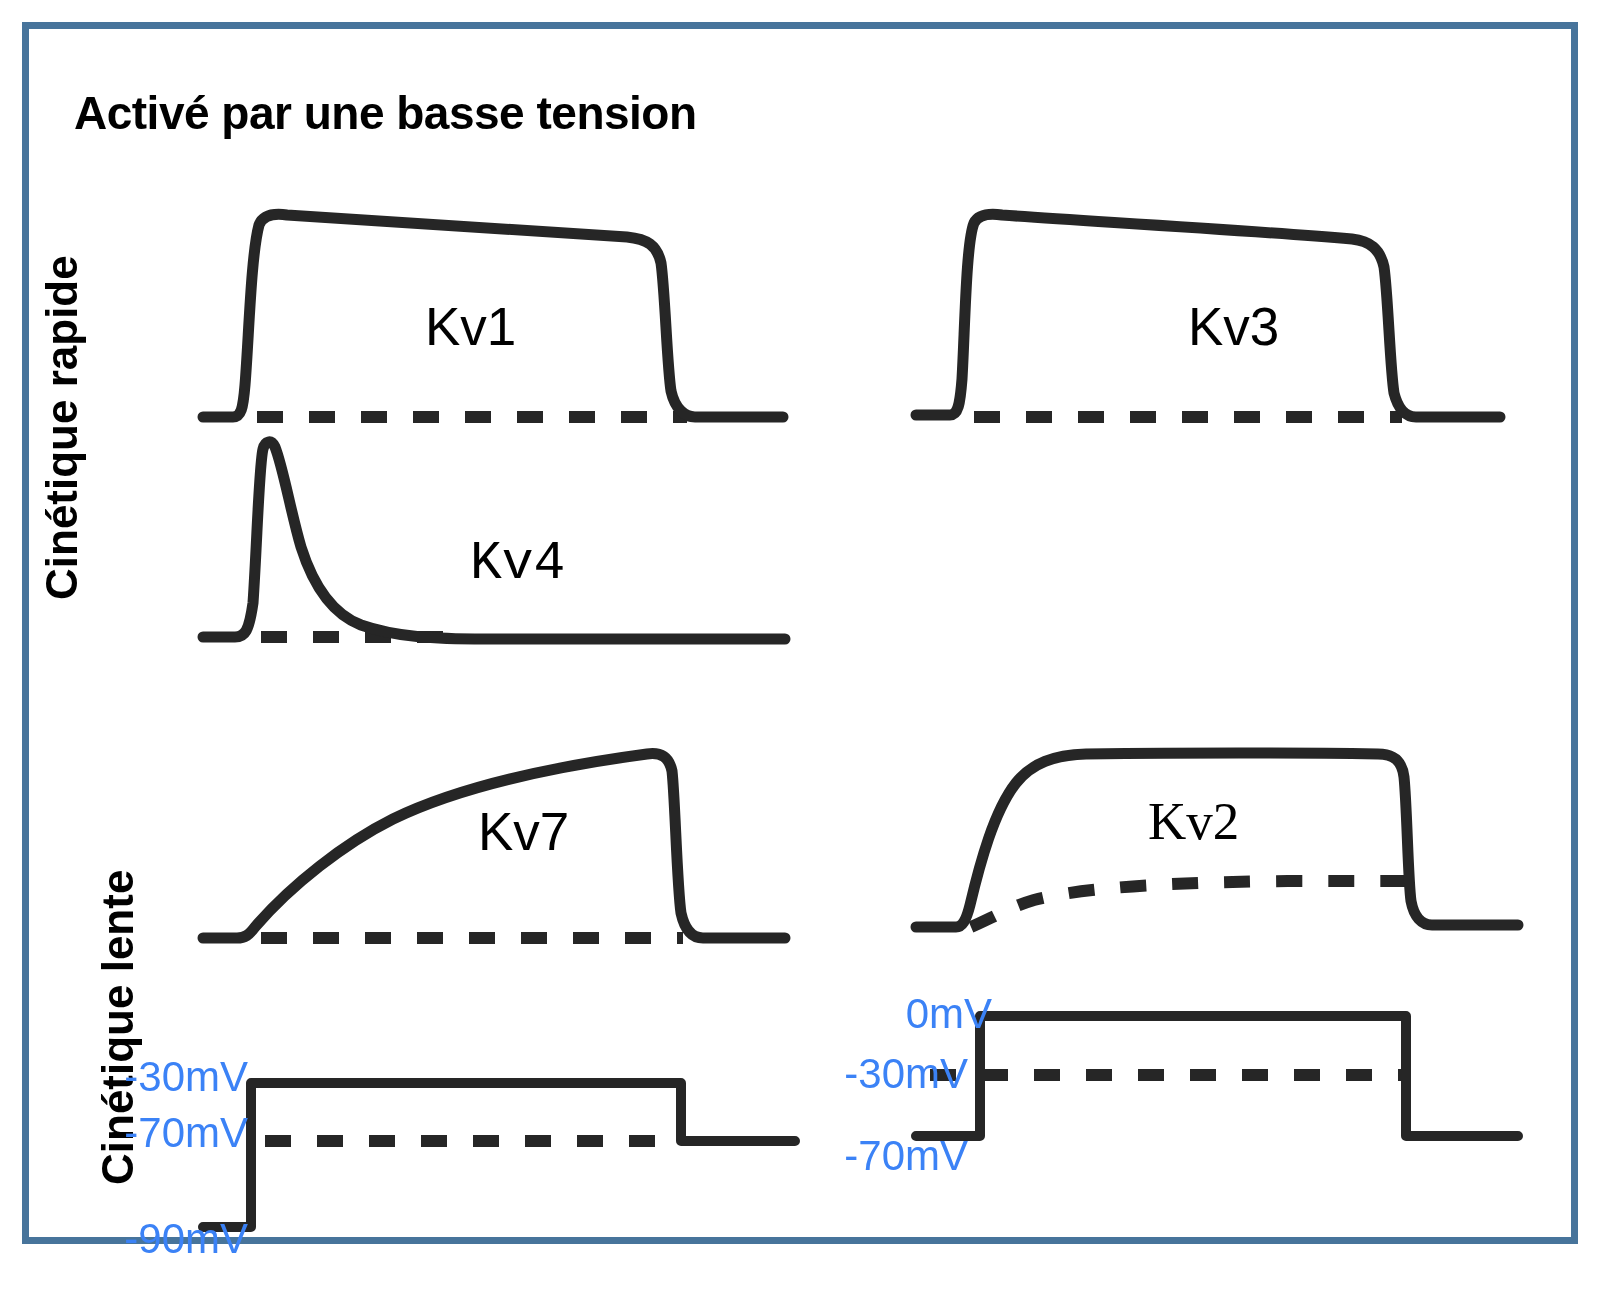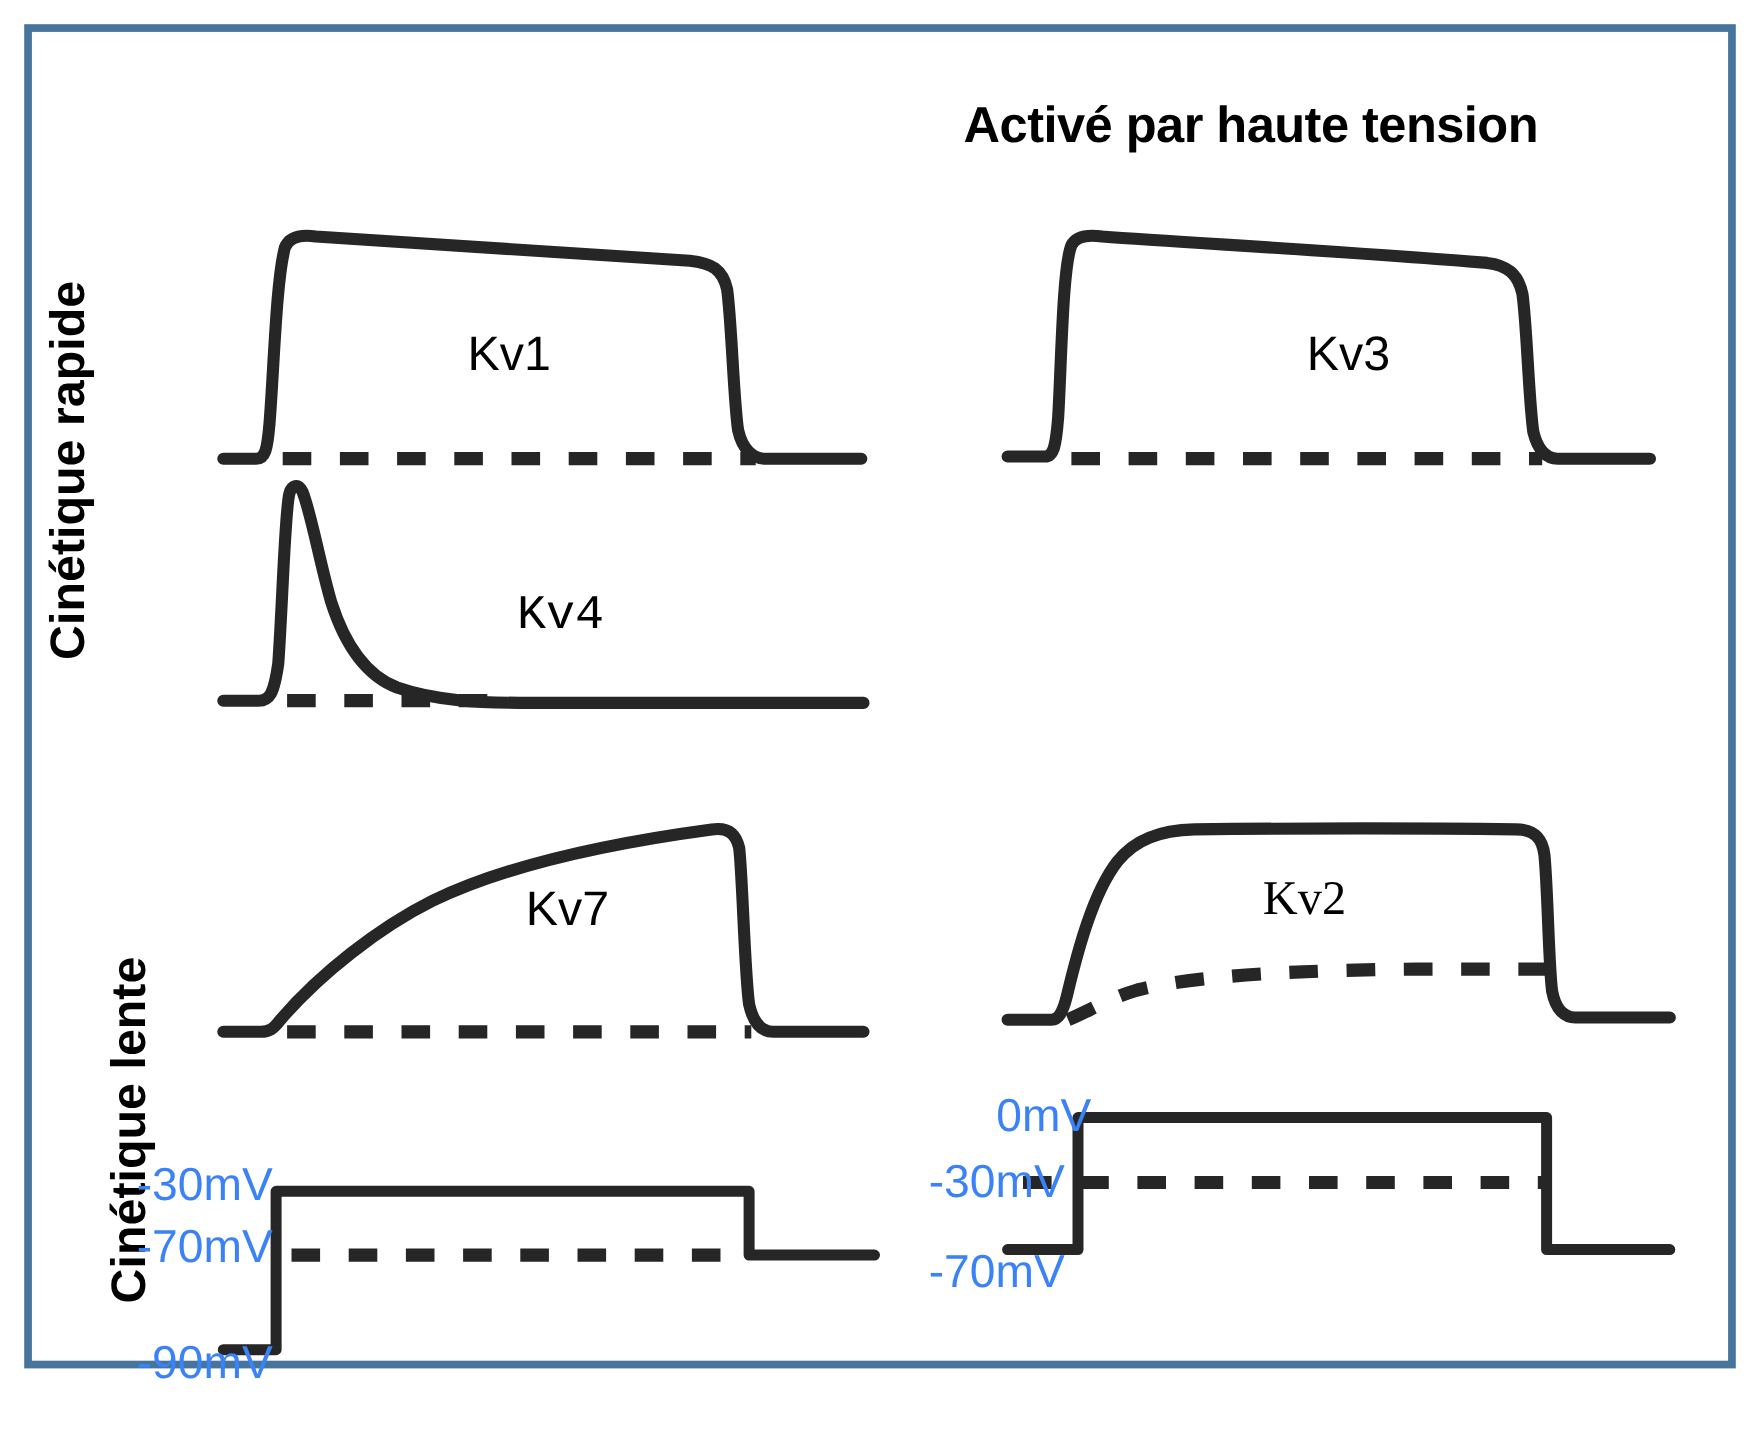--- a/index.html
+++ b/index.html
@@ -95,21 +95,21 @@
     stroke-width: 12;
     stroke-linecap: butt;
     stroke-dasharray: 26 26;
   }
 
   
   .kv-label {
     position: absolute;
     font-family: "Liberation Sans", sans-serif;
     font-weight: normal;
-    font-size: 44px;
+    font-size: 53px;
     color: #000000;
     white-space: nowrap;
     line-height: 1;
   }
   #kv1-label { left: 425px;  top: 300px; }
   #kv3-label { left: 1188px; top: 300px; }
   #kv4-label { left: 470px;  top: 538px; font-family: Liberation Mono, monospace; }
   #kv7-label { left: 478px;  top: 805px; }
   #kv2-label { left: 1148px; top: 795px; font-family: Liberation Serif, serif; }
 
@@ -134,21 +134,21 @@
   #vr-30 { left: 838px; top: 1053px; }
   #vr-70 { left: 838px; top: 1135px; }
 </style>
 </head>
 <body>
 
 <div id="figure-root">
 
   <div id="frame"></div>
 
-  <div class="col-title" id="title-right">Activé par haute tension</div>
+  <div class="col-title" id="title-left">Activé par une basse tension</div>
 
   <div class="row-label" id="label-fast">Cinétique rapide</div>
   <div class="row-label" id="label-slow">Cinétique lente</div>
 
   <div class="panel" style="left:195px; top:195px; width:600px; height:235px;">
     <svg width="600" height="235" viewBox="0 0 600 235">
       <path class="dashline" d="M 62,222 L 492,222"></path>
       <path class="trace" d="M 8,222
                L 38,222
                C 46,222 48,214 50,190

